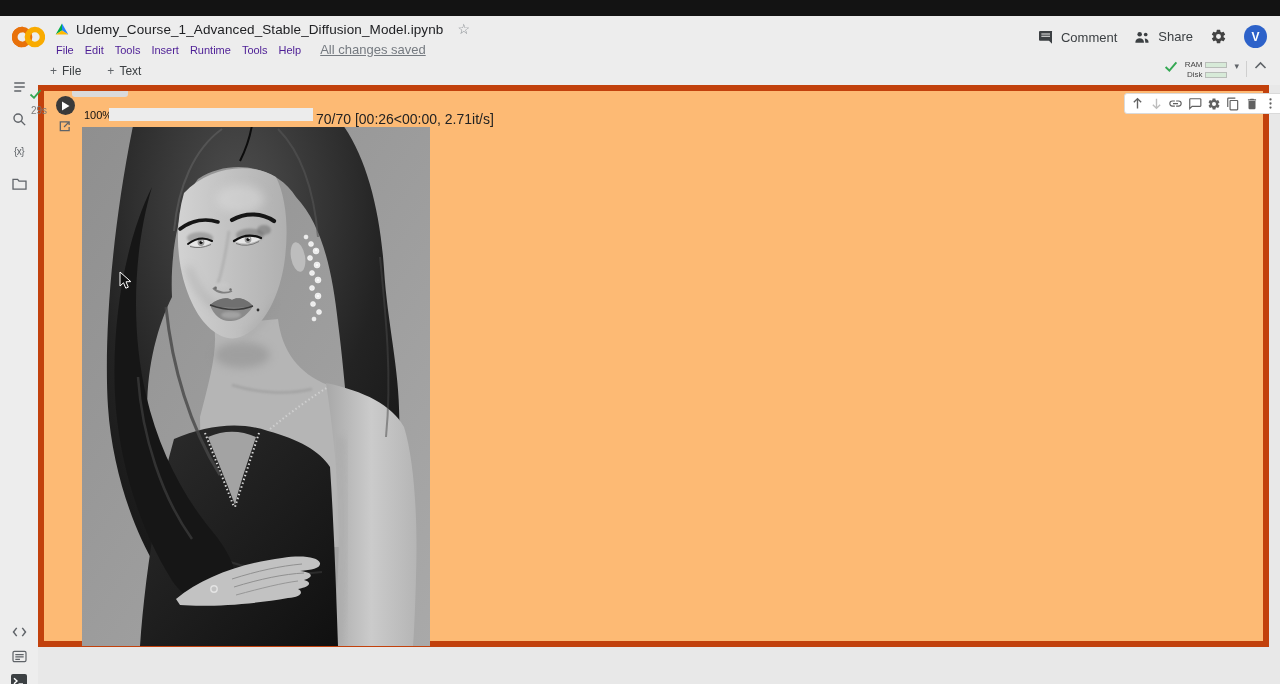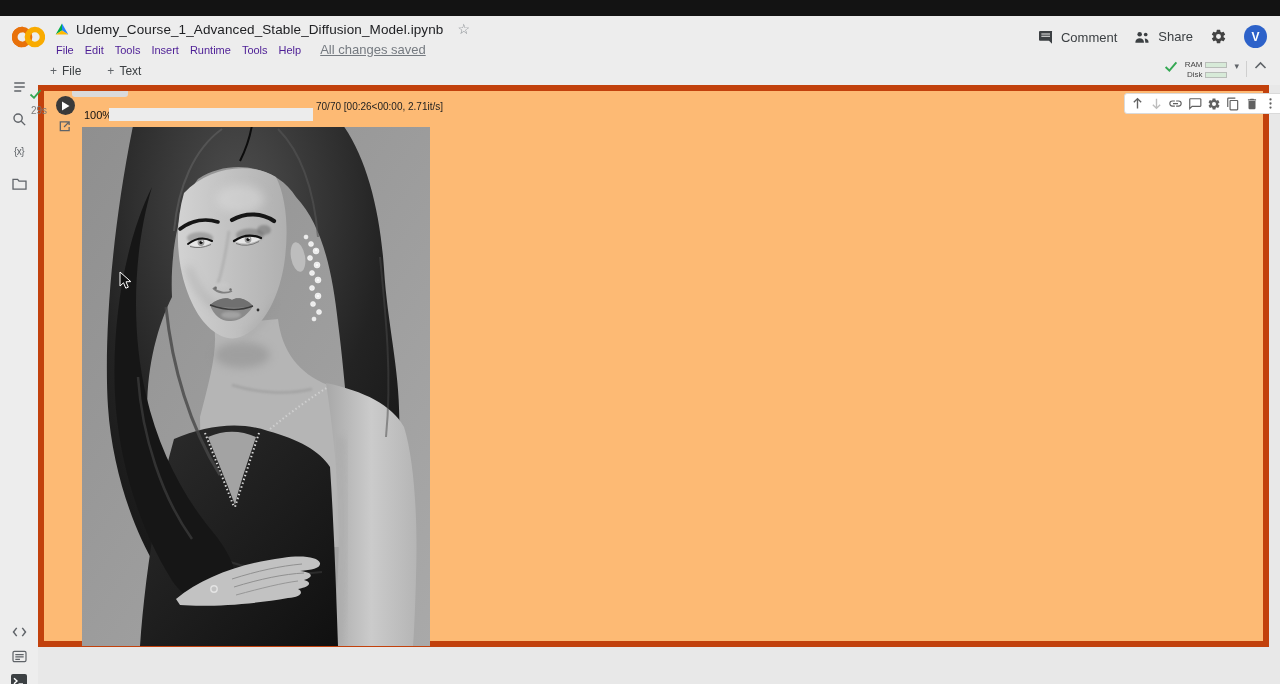--- a/index.html
+++ b/index.html
@@ -44,21 +44,21 @@
   
   .code-strip { position:absolute; left:28px; top:0; width:56px; height:6px; background:#dadada; border-radius:0 0 3px 3px; }
   .run-btn { position:absolute; left:12px; top:5px; width:19px; height:19px; border-radius:50%;
     background:#3a3a3a; display:flex; align-items:center; justify-content:center; }
   .exec-badge { position:absolute; left:29px; top:31px; width:20px; text-align:center; z-index:3; }
   .exec-time { font-size:10px; color:#7a7a7a; line-height:1; display:block; margin-top:7px; }
   .output-icon { position:absolute; left:14px; top:29px; color:#5f6368; }
   .p-percent { position:absolute; left:40px; top:18px; font-size:11px; color:#111; }
   .p-bar { position:absolute; left:65px; top:17px; width:204px; height:13px; background:#ececec; }
   .p-fill { height:100%; background:#4caf50; }
-  .p-status { position:absolute; left:272px; top:10px; font-size:10px; color:#222; white-space:nowrap; }
+  .p-status { position:absolute; left:272px; top:20px; font-size:14px; color:#222; white-space:nowrap; }
   .cell-toolbar { position:absolute; left:1080px; top:2px; height:21px; display:flex; align-items:center;
     gap:4px; background:#ffffff; border:1px solid #dadada; border-radius:3px; padding:0 5px; z-index:2; }
   .ct-icon { width:15px; height:15px; color:#616161; display:flex; align-items:center; justify-content:center; }
   .ct-icon.disabled { color:#bdbdbd; }
   .output-img { position:absolute; left:38px; top:36px; width:348px; height:519px; }
   .cursor { position:absolute; left:119px; top:213px; z-index:6; }
   svg { display:block; }
 </style>
 </head>
 <body>

